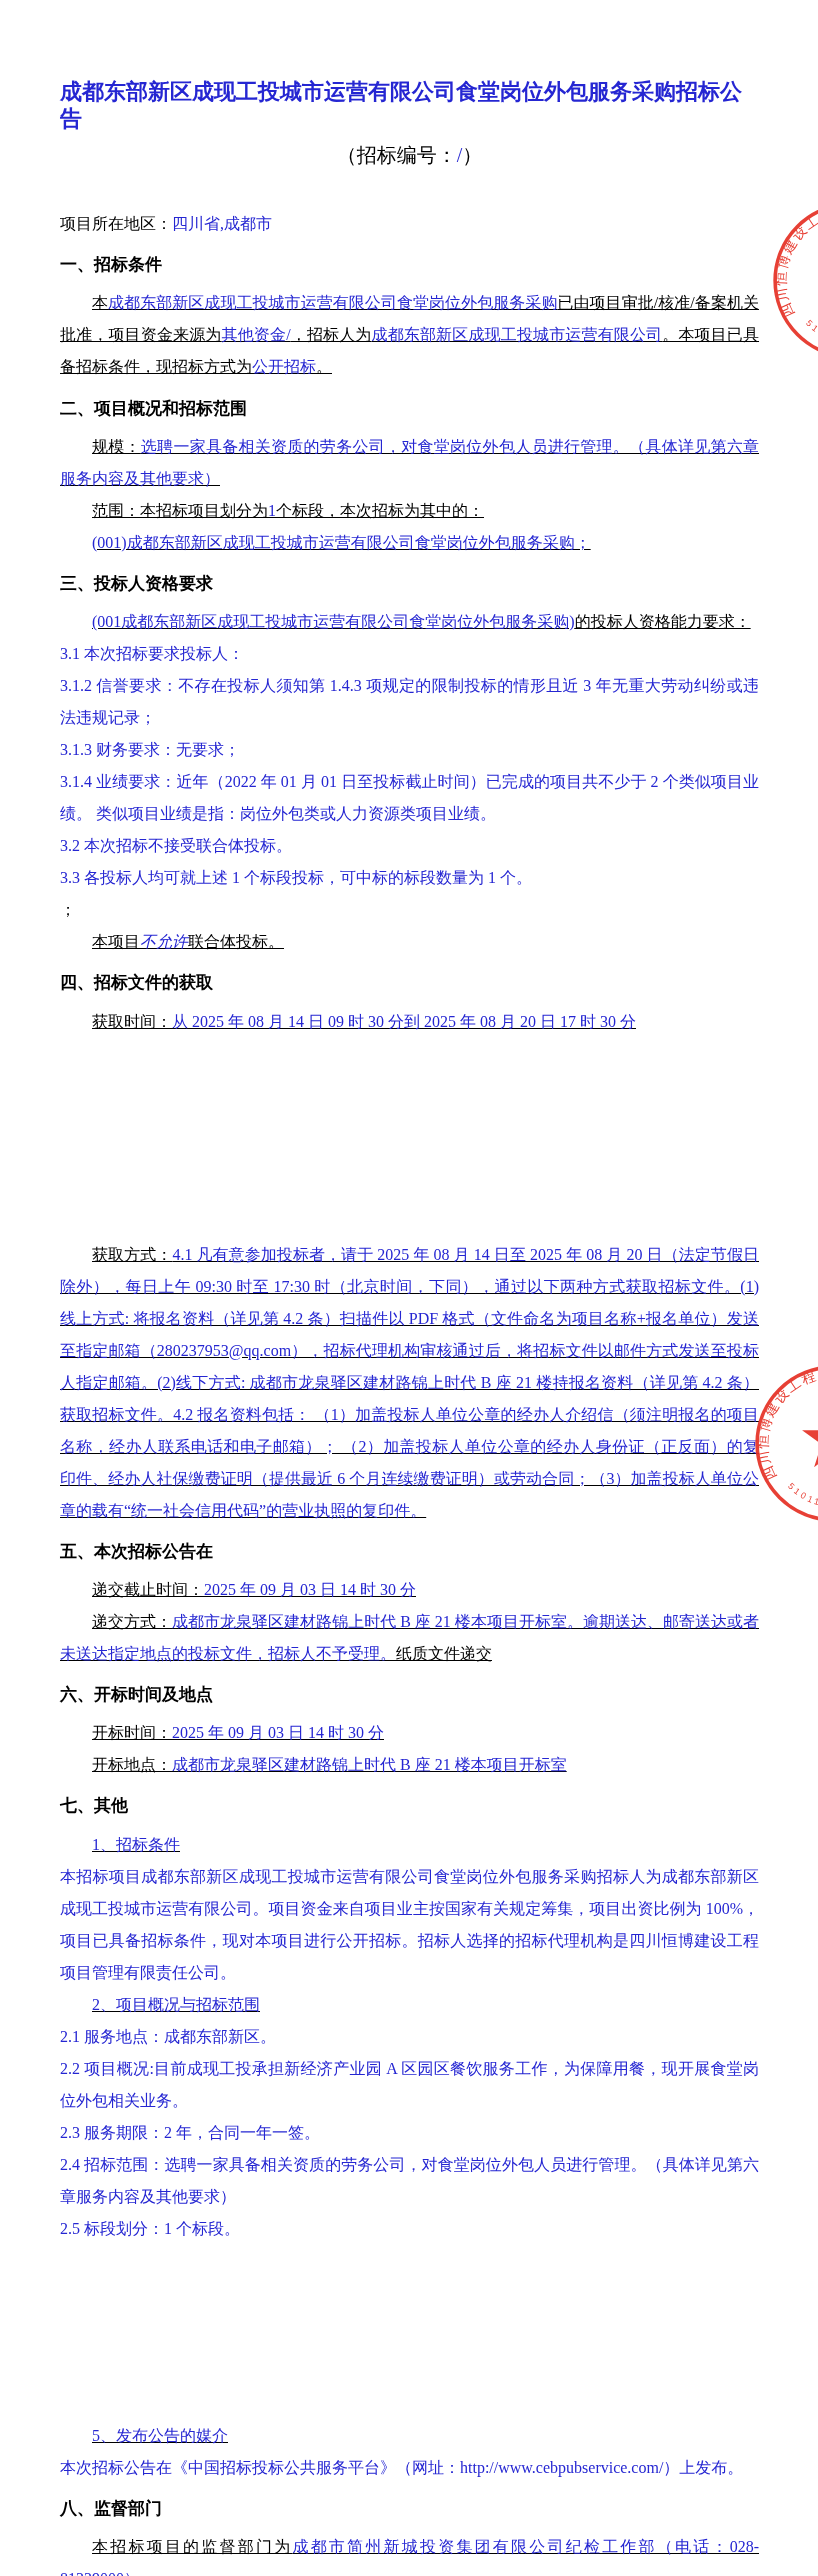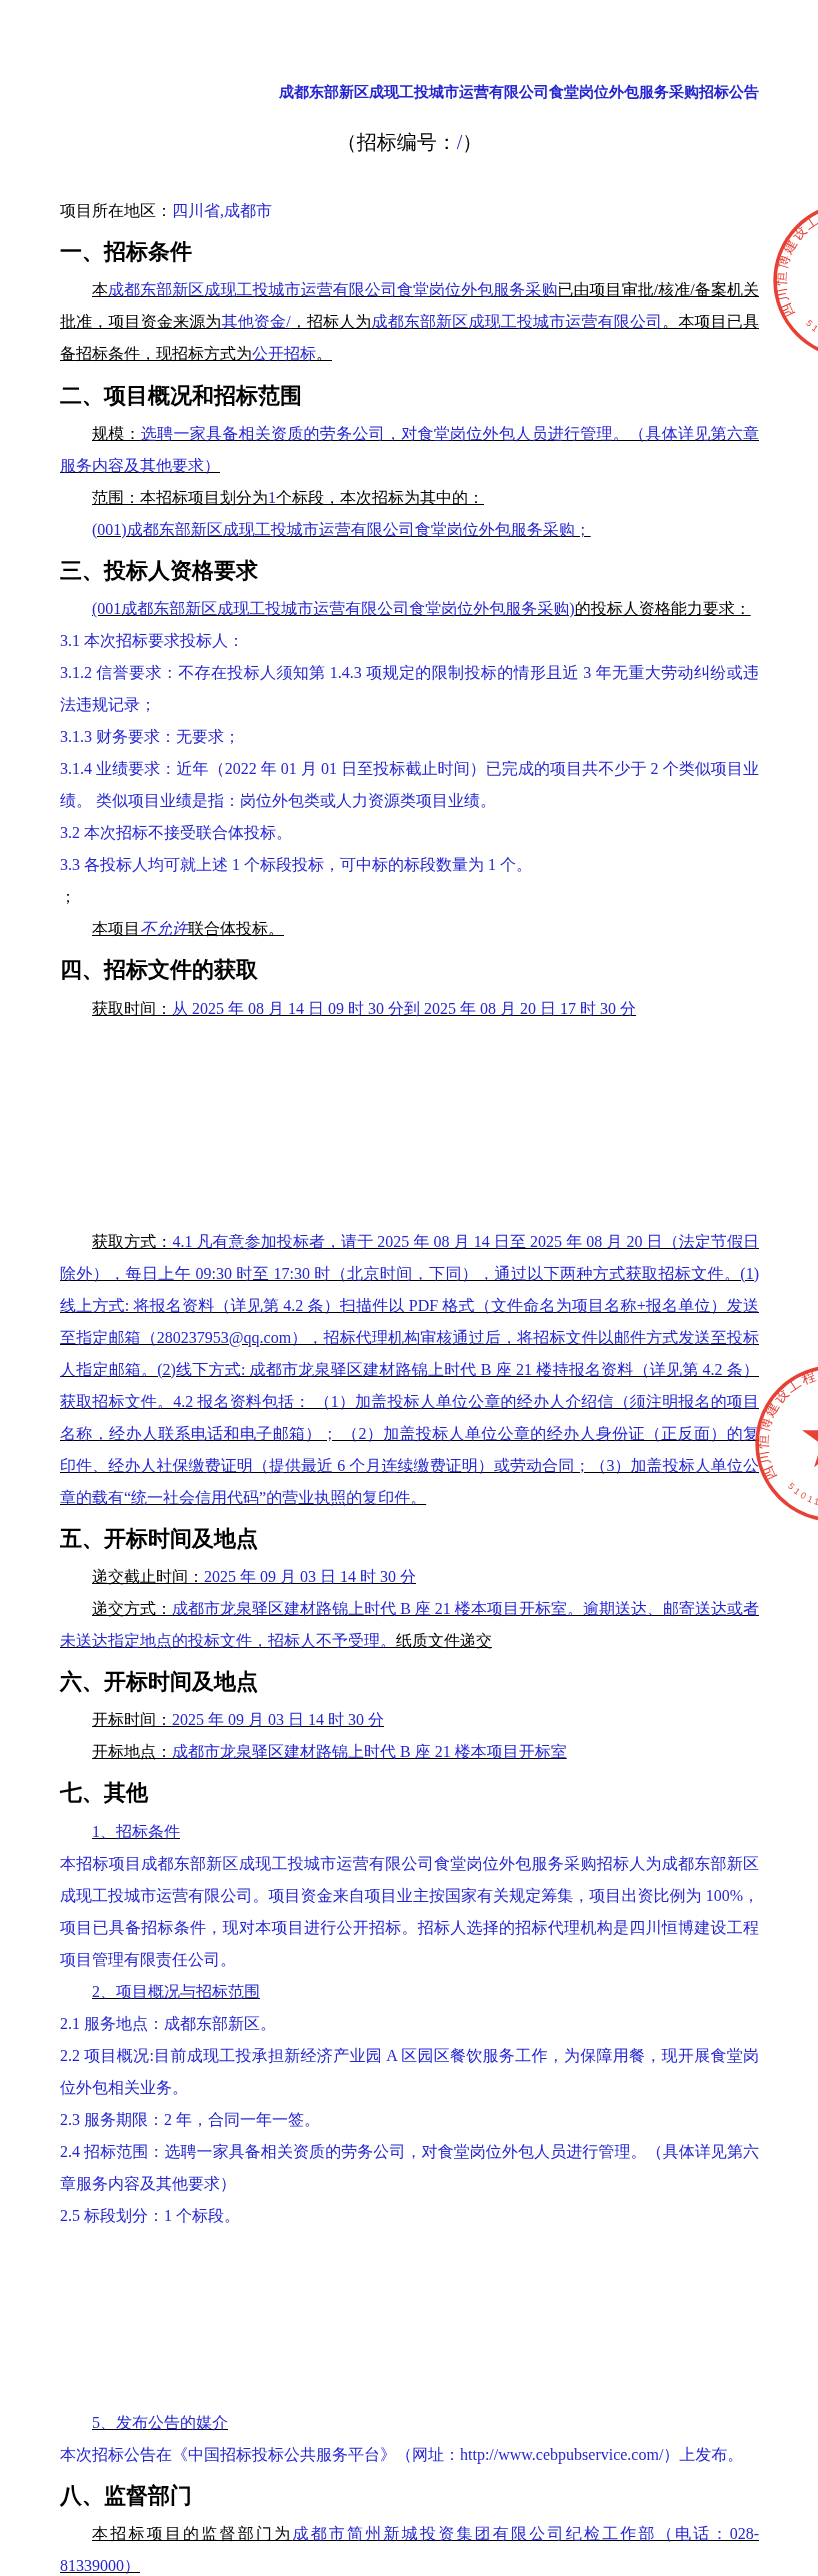--- a/index.html
+++ b/index.html
@@ -14,28 +14,28 @@
     position:relative;
     width:818px;height:3468px;
     margin:0 auto;
     background:var(--paper);
     overflow:hidden;
     font-family:"Liberation Serif","DejaVu Serif",serif;
     color:var(--ink);
   }
   .content{position:absolute;left:60px;top:78px;width:699px;}
   .title{
-    text-align:right;font-weight:bold;font-size:15px;line-height:27px;
-    color:var(--blue);margin:0 0 25px 0;
+    text-align:left;font-weight:bold;font-size:22px;line-height:27px;
+    color:var(--blue);margin:0 0 11px 0;
     font-family:"Liberation Sans","DejaVu Sans",sans-serif;
   }
   .subtitle{text-align:center;font-size:20px;line-height:24px;margin:0 0 41px 0;}
   .subtitle .num{color:var(--blue);}
   .h{
-    font-size:22px;font-weight:bold;line-height:34px;margin:8.2px 0 5.2px 0;
+    font-size:17px;font-weight:bold;line-height:34px;margin:8.2px 0 5.2px 0;
     font-family:"Liberation Sans","DejaVu Sans",sans-serif;
   }
   .p{font-size:16px;line-height:32px;text-align:justify;margin:0;}
   .ind{text-indent:32px;text-decoration:underline;}
   .r-k{color:var(--ink);}
   .r-b{color:var(--blue);margin-top:12px;}
   .r-bi{color:var(--blue);font-style:italic;}
   .gap{width:100%;}
   .g390{height:201px;} .g340{height:175px;}
   .stamp{position:absolute;opacity:0.92;}
@@ -71,21 +71,21 @@
         <div class="p"><span class="r-b">3.1.3 财务要求：无要求；</span></div>
         <div class="p"><span class="r-b">3.1.4 业绩要求：近年（2022 年 01 月 01 日至投标截止时间）已完成的项目共不少于 2 个类似项目业绩。 类似项目业绩是指：岗位外包类或人力资源类项目业绩。</span></div>
         <div class="p"><span class="r-b">3.2 本次招标不接受联合体投标。</span></div>
         <div class="p"><span class="r-b">3.3 各投标人均可就上述 1 个标段投标，可中标的标段数量为 1 个。</span></div>
         <div class="p"><span class="r-k">；</span></div>
         <div class="p ind"><span class="r-k">本项目</span><span class="r-bi">不允许</span><span class="r-k">联合体投标。</span></div>
         <div class="h">四、招标文件的获取</div>
         <div class="p ind"><span class="r-k">获取时间：</span><span class="r-b">从 2025 年 08 月 14 日 09 时 30 分到 2025 年 08 月 20 日 17 时 30 分</span></div>
         <div class="gap g390"></div>
         <div class="p ind"><span class="r-k">获取方式：</span><span class="r-b">4.1 凡有意参加投标者，请于 2025 年 08 月 14 日至 2025 年 08 月 20 日（法定节假日除外），每日上午 09:30 时至 17:30 时（北京时间，下同），通过以下两种方式获取招标文件。(1) 线上方式: 将报名资料（详见第 4.2 条）扫描件以 PDF 格式（文件命名为项目名称+报名单位）发送至指定邮箱（280237953@qq.com），招标代理机构审核通过后，将招标文件以邮件方式发送至投标人指定邮箱。(2)线下方式: 成都市龙泉驿区建材路锦上时代 B 座 21 楼持报名资料（详见第 4.2 条）获取招标文件。4.2 报名资料包括： （1）加盖投标人单位公章的经办人介绍信（须注明报名的项目名称，经办人联系电话和电子邮箱）； （2）加盖投标人单位公章的经办人身份证（正反面）的复印件、经办人社保缴费证明（提供最近 6 个月连续缴费证明）或劳动合同；（3）加盖投标人单位公章的载有“统一社会信用代码”的营业执照的复印件。</span></div>
-        <div class="h">五、开标时间及地点</div>
+        <div class="h">五、本次招标公告在</div>
         <div class="p ind"><span class="r-k">递交截止时间：</span><span class="r-b">2025 年 09 月 03 日 14 时 30 分</span></div>
         <div class="p ind"><span class="r-k">递交方式：</span><span class="r-b">成都市龙泉驿区建材路锦上时代 B 座 21 楼本项目开标室。逾期送达、邮寄送达或者未送达指定地点的投标文件，招标人不予受理。</span><span class="r-k">纸质文件递交</span></div>
         <div class="h">六、开标时间及地点</div>
         <div class="p ind"><span class="r-k">开标时间：</span><span class="r-b">2025 年 09 月 03 日 14 时 30 分</span></div>
         <div class="p ind"><span class="r-k">开标地点：</span><span class="r-b">成都市龙泉驿区建材路锦上时代 B 座 21 楼本项目开标室</span></div>
         <div class="h">七、其他</div>
         <div class="p ind"><span class="r-b">1、招标条件</span></div>
         <div class="p"><span class="r-b">本招标项目成都东部新区成现工投城市运营有限公司食堂岗位外包服务采购招标人为成都东部新区成现工投城市运营有限公司。项目资金来自项目业主按国家有关规定筹集，项目出资比例为 100%，项目已具备招标条件，现对本项目进行公开招标。招标人选择的招标代理机构是四川恒博建设工程项目管理有限责任公司。</span></div>
         <div class="p ind"><span class="r-b">2、项目概况与招标范围</span></div>
         <div class="p"><span class="r-b">2.1 服务地点：成都东部新区。</span></div>

